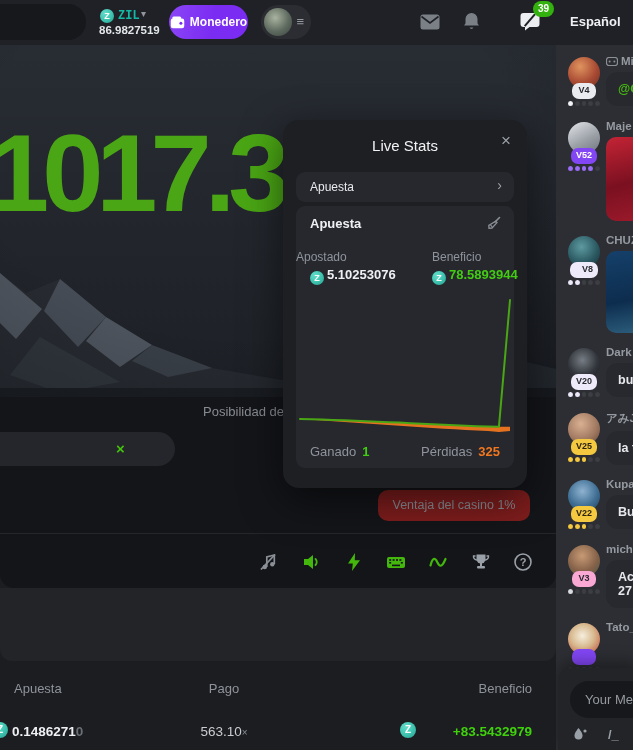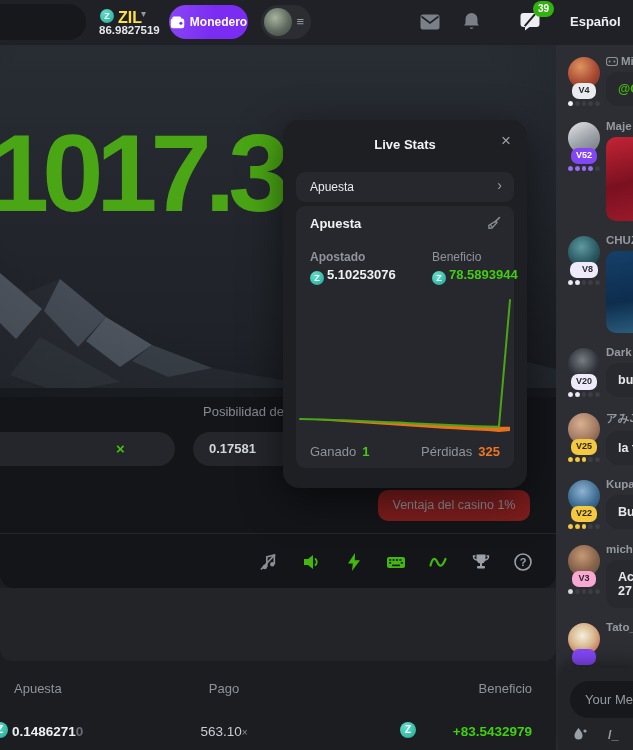--- a/index.html
+++ b/index.html
@@ -5,21 +5,21 @@
   html,body{margin:0;padding:0;background:#101114;}
   *{box-sizing:border-box;font-family:"Liberation Sans","DejaVu Sans",sans-serif;}
   .screen{position:relative;width:633px;height:750px;overflow:hidden;background:#1c1d21;}
 
   
   .topbar{position:absolute;left:0;top:0;width:633px;height:45px;background:#1f2126;z-index:30;}
   .nav-stub{position:absolute;left:-30px;top:4px;width:116px;height:36px;border-radius:18px;background:#17181c;}
   .cur{position:absolute;left:99px;top:0;width:70px;height:45px;cursor:pointer;}
   .coin{display:inline-block;border-radius:50%;background:radial-gradient(circle at 35% 30%,#63ddcb 0%,#3cc2ae 55%,#2a9c8c 100%);color:#fff;font-weight:700;text-align:center;}
   .cur .coin{position:absolute;left:1px;top:9px;width:14px;height:14px;font-size:9px;line-height:14px;}
-  .cur-code{position:absolute;left:19px;top:9px;font-size:16px;font-weight:700;color:#fde047;}
+  .cur-code{position:absolute;left:19px;top:9px;font-size:12px;font-weight:700;color:#14b8a6;font-family:Liberation Mono, monospace;}
   .cur-chev{position:absolute;left:42px;top:8px;font-size:10px;color:#91969d;}
   .cur-bal{position:absolute;left:0;top:24px;font-size:11.5px;font-weight:700;color:#e4e7ea;white-space:nowrap;}
   .wallet-btn{position:absolute;left:169px;top:5px;width:79px;height:34px;border-radius:17px;
     background:linear-gradient(100deg,#8b46f6 0%,#7b2cf2 55%);display:flex;align-items:center;justify-content:center;gap:5px;cursor:pointer;}
   .wallet-btn span{font-size:12px;font-weight:700;color:#fff;}
   .avatar-pill{position:absolute;left:261px;top:5px;width:50px;height:34px;border-radius:17px;background:#2b2d32;cursor:pointer;}
   .nav-avatar{position:absolute;left:3px;top:3px;width:28px;height:28px;border-radius:50%;
     background:radial-gradient(circle at 40% 35%,#aab3a0 0%,#5e6a5f 55%,#39423c 100%);}
   .menu-glyph{position:absolute;right:7px;top:11px;font-size:13px;color:#9599a0;line-height:12px;}
   .icon-btn{position:absolute;top:12px;cursor:pointer;}
@@ -51,21 +51,21 @@
 
   
   .hist-head{position:absolute;top:636px;font-size:13px;color:#8f939b;}
   .hist-row{position:absolute;left:0;top:672px;width:556px;height:33px;cursor:pointer;}
   .hist-cell{position:absolute;top:7px;font-size:13.5px;}
   .hist-row .coin{width:16px;height:16px;font-size:10px;line-height:16px;top:5px;position:absolute;}
 
   
   .modal{position:absolute;left:283px;top:75px;width:244px;height:368px;background:#1d1f23;border-radius:16px;
     box-shadow:0 12px 40px rgba(0,0,0,.55);z-index:20;}
-  .modal-title{position:absolute;left:0;top:17px;width:100%;text-align:center;font-size:13px;font-weight:700;color:#f2f3f5;}
+  .modal-title{position:absolute;left:0;top:17px;width:100%;text-align:center;font-size:15px;font-weight:400;color:#f2f3f5;}
   .modal-close{position:absolute;right:16px;top:11px;font-size:17px;color:#9da1a8;cursor:pointer;}
   .ls-dropdown{position:absolute;left:13px;top:52px;width:218px;height:30px;border-radius:9px;background:#26282d;cursor:pointer;}
   .ls-dropdown .lbl{position:absolute;left:14px;top:8px;font-size:12px;color:#e8eaee;}
   .ls-dropdown .chev{position:absolute;right:12px;top:5px;font-size:14px;color:#9da1a8;}
   .ls-card{position:absolute;left:13px;top:86px;width:218px;height:262px;border-radius:9px;background:#26282d;}
   .ls-sec-title{position:absolute;left:14px;top:10px;font-size:13px;font-weight:700;color:#eef0f3;}
   .ls-broom{position:absolute;right:12px;top:9px;cursor:pointer;}
   .ls-lab{position:absolute;top:44px;font-size:12px;color:#8f939b;}
   .ls-val{position:absolute;top:61px;font-size:13px;font-weight:700;white-space:nowrap;}
   .ls-val .coin{width:14px;height:14px;font-size:9px;line-height:14px;display:inline-block;vertical-align:-2px;margin-right:3px;}
@@ -164,23 +164,20 @@
           <rect x="0" y="121" width="556" height="9" fill="#1b1e23"></rect>
         </svg>
         <div class="vignette"></div>
         <div class="big-mult">1017.3</div>
       </div>
 
       <div class="ctl-label">Posibilidad de</div>
       <div class="input-pill pill-left">
         <span class="mult-x">×</span>
       </div>
-      <div class="input-pill pill-chance">
-        <span class="val">0.17581</span>
-      </div>
       <div class="edge-pill">Ventaja del casino 1%</div>
 
       <div class="toolbar-divider"></div>
 
       <div class="tool" style="left:256px;">
         <svg width="20" height="20" viewBox="0 0 20 20">
           <path d="M8.8 15 V5 l7.5 -2 v9" stroke="#8b9097" stroke-width="1.7" fill="none"></path>
           <circle cx="6.8" cy="15" r="2.2" fill="#8b9097"></circle>
           <circle cx="14.3" cy="12.2" r="2.2" fill="#8b9097"></circle>
           <path d="M3 17.5 L17 2.5" stroke="#8b9097" stroke-width="1.8"></path>
@@ -257,21 +254,21 @@
       <div class="ls-card">
         <div class="ls-sec-title">Apuesta</div>
         <div class="ls-broom">
           <svg width="16" height="16" viewBox="0 0 16 16">
             <path d="M13.5 2.5 L9 7" stroke="#8b9097" stroke-width="1.6" stroke-linecap="round"></path>
             <path d="M9.6 6.2 L11 7.6 L6 13 L3 13.2 L2.8 10.4z" fill="none" stroke="#8b9097" stroke-width="1.3"></path>
             <path d="M4.5 10 L6.2 11.8" stroke="#8b9097" stroke-width="1.1"></path>
           </svg>
         </div>
 
-        <div class="ls-lab" style="left:14px;font-weight:bold;">Apostado</div>
+        <div class="ls-lab" style="left:0;">Apostado</div>
         <div class="ls-lab" style="left:136px;">Beneficio</div>
 
         <div class="ls-val" style="left:14px;color:#eef0f3;"><span class="coin">Z</span><span>5.10253076</span></div>
         <div class="ls-val" style="left:136px;color:#42cc12;"><span class="coin">Z</span><span>78.5893944</span></div>
 
         <svg id="ls-chart" class="ls-chart" width="214" height="142" viewBox="0 0 214 142">
           <polygon points="2,123.98015827503154 13.052631578947368,124.28294529189127 24.105263157894736,124.585732308751 35.1578947368421,125.0399128340406 46.21052631578947,125.34269985090033 57.26315789473684,125.79688037618993 68.3157894736842,126.25106090147953 79.36842105263158,126.70524142676912 90.42105263157895,127.15942195205872 101.47368421052632,127.61360247734832 112.52631578947368,128.2191765110678 123.57894736842105,128.67335703635737 134.6315789473684,129.127537561647 145.68421052631578,129.73311159536644 156.73684210526315,130.18729212065602 167.78947368421052,130.7928661543755 178.8421052631579,131.2470466796651 189.89473684210526,131.54983369652484 200.94736842105263,131.7012272049547 212,131.7012272049547 212,135.94024544099094 200.94736842105263,137 189.89473684210526,136.0916389494208 178.8421052631579,135.48606491570135 167.78947368421052,134.88049088198187 156.73684210526315,134.27491684826242 145.68421052631578,133.66934281454294 134.6315789473684,133.0637687808235 123.57894736842105,132.30680123867415 112.52631578947368,131.54983369652484 101.47368421052632,130.7928661543755 90.42105263157895,130.03589861222616 79.36842105263158,129.27893107007685 68.3157894736842,128.5219635279275 57.26315789473684,127.76499598577819 46.21052631578947,127.00802844362886 35.1578947368421,126.25106090147953 24.105263157894736,125.4940933593302 13.052631578947368,124.73712581718087 2,123.98015827503154" opacity="0.95" fill="#f0761f"></polygon>
           <polyline points="2,123.98015827503154 13.052631578947368,124.28294529189127 24.105263157894736,124.585732308751 35.1578947368421,125.0399128340406 46.21052631578947,125.34269985090033 57.26315789473684,125.79688037618993 68.3157894736842,126.25106090147953 79.36842105263158,126.70524142676912 90.42105263157895,127.15942195205872 101.47368421052632,127.61360247734832 112.52631578947368,128.2191765110678 123.57894736842105,128.67335703635737 134.6315789473684,129.127537561647 145.68421052631578,129.73311159536644 156.73684210526315,130.18729212065602 167.78947368421052,130.7928661543755 178.8421052631579,131.2470466796651 189.89473684210526,131.54983369652484 200.94736842105263,131.7012272049547 212,5" fill="none" stroke-width="2" stroke-linejoin="round" stroke-linecap="round" stroke="#4aa614"></polyline>
         </svg>
 

